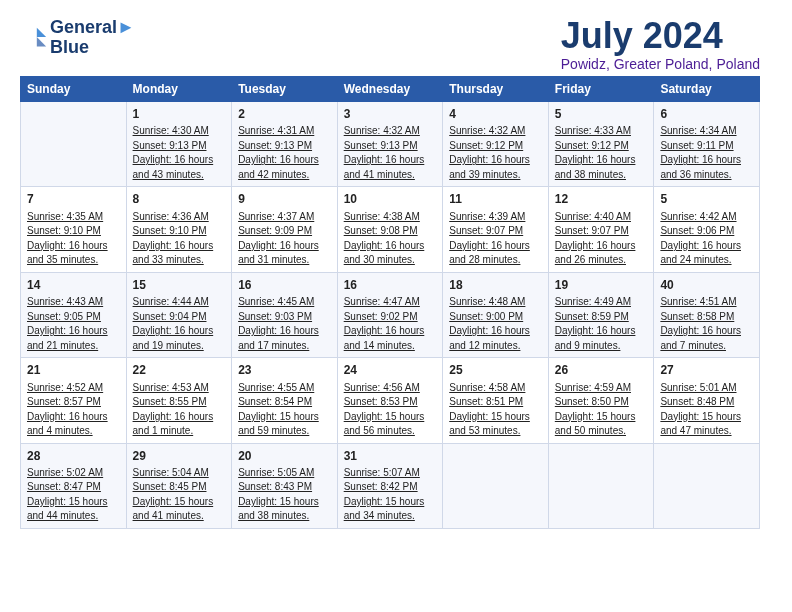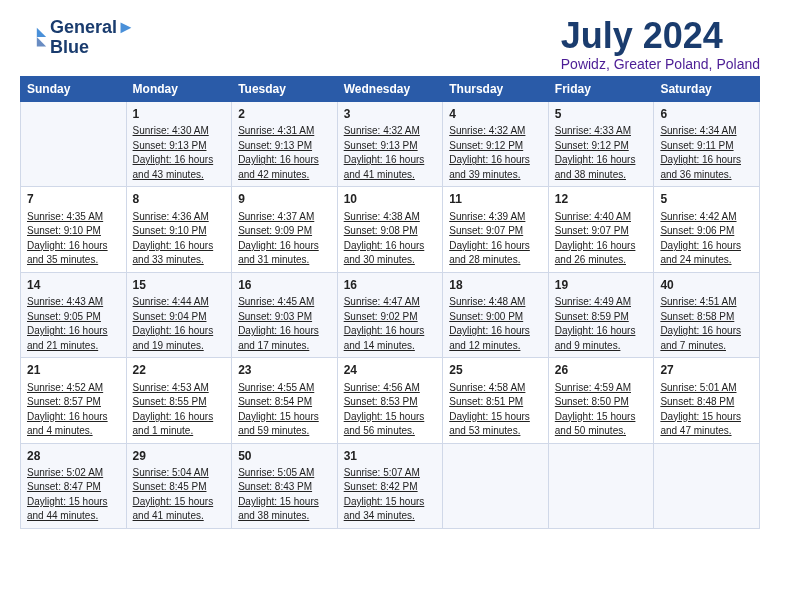--- a/index.html
+++ b/index.html
@@ -251,21 +251,21 @@
         <tr>
           <td>
             <span class="day-num">28</span>
             <div class="cell-text">Sunrise: 5:02 AM<br>Sunset: 8:47 PM<br>Daylight: 15 hours<br>and 44 minutes.</div>
           </td>
           <td>
             <span class="day-num">29</span>
             <div class="cell-text">Sunrise: 5:04 AM<br>Sunset: 8:45 PM<br>Daylight: 15 hours<br>and 41 minutes.</div>
           </td>
           <td>
-            <span class="day-num">50</span>
+            <span class="day-num">20</span>
             <div class="cell-text">Sunrise: 5:05 AM<br>Sunset: 8:43 PM<br>Daylight: 15 hours<br>and 38 minutes.</div>
           </td>
           <td>
             <span class="day-num">31</span>
             <div class="cell-text">Sunrise: 5:07 AM<br>Sunset: 8:42 PM<br>Daylight: 15 hours<br>and 34 minutes.</div>
           </td>
           <td></td>
           <td></td>
           <td></td>
         </tr>

